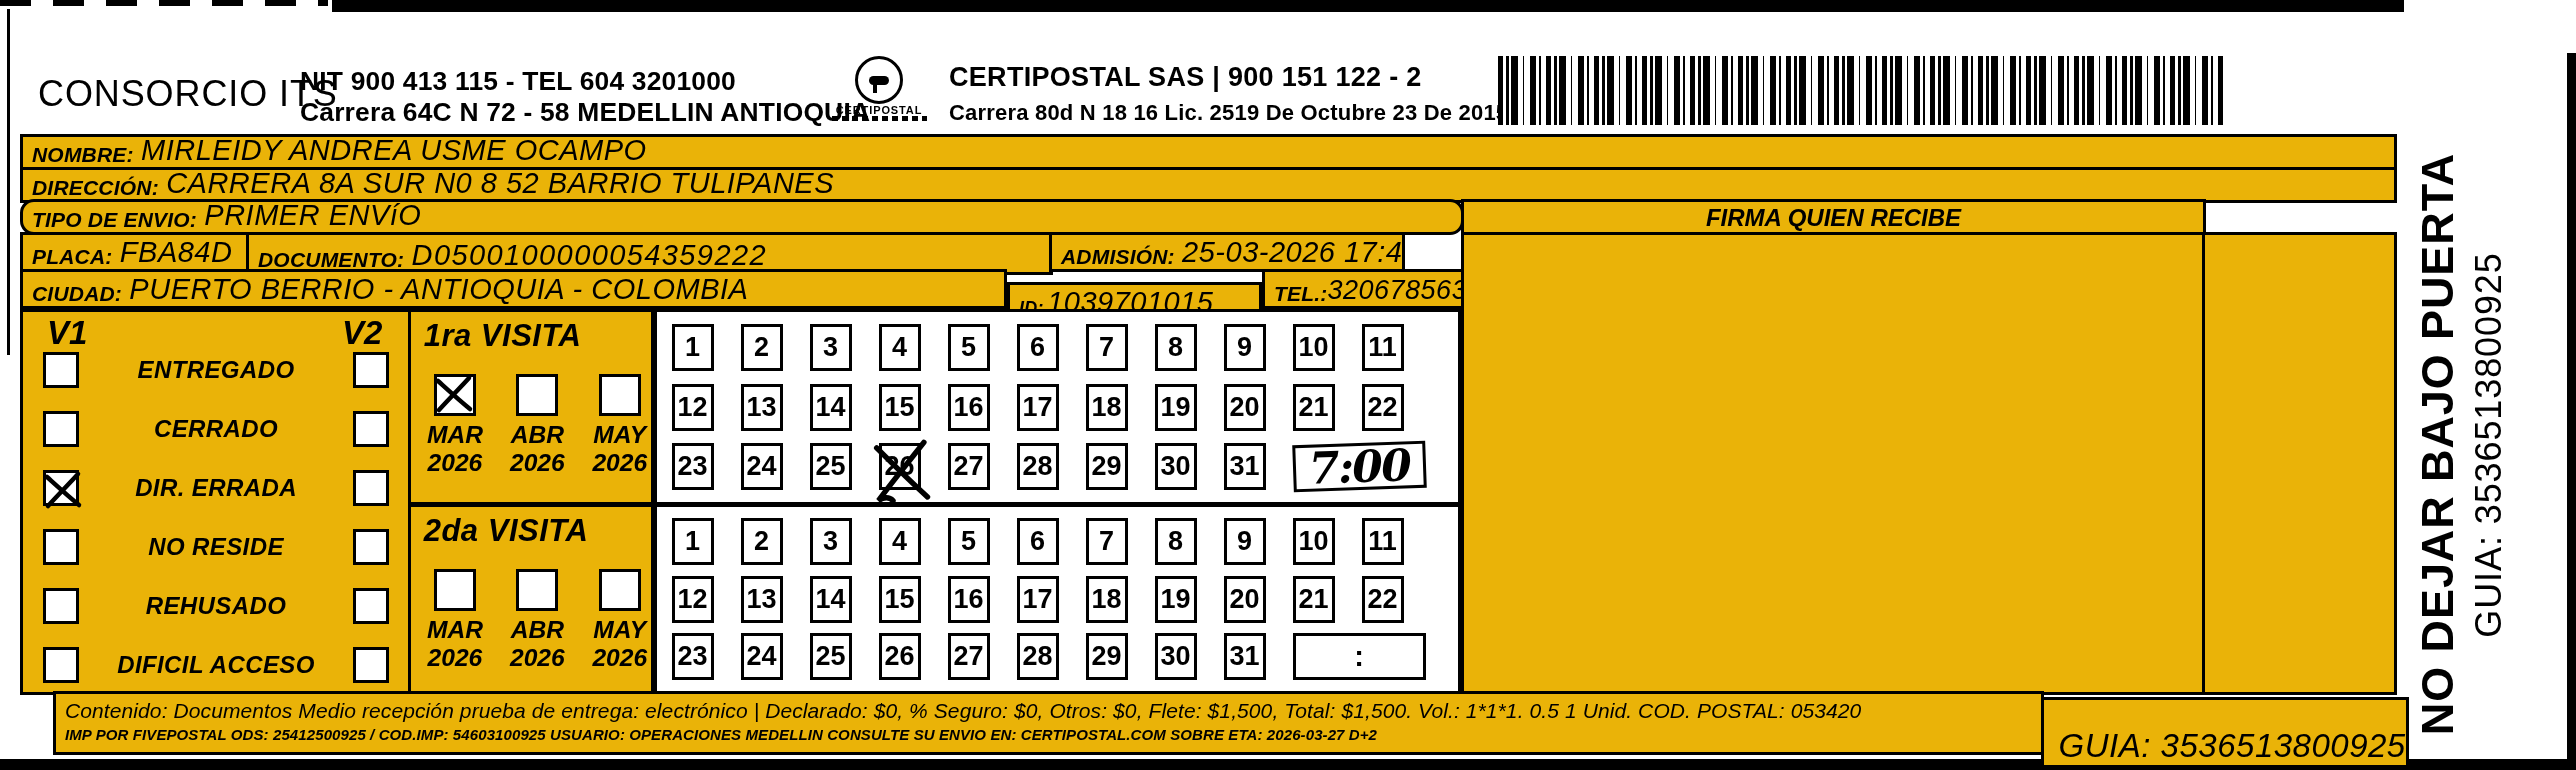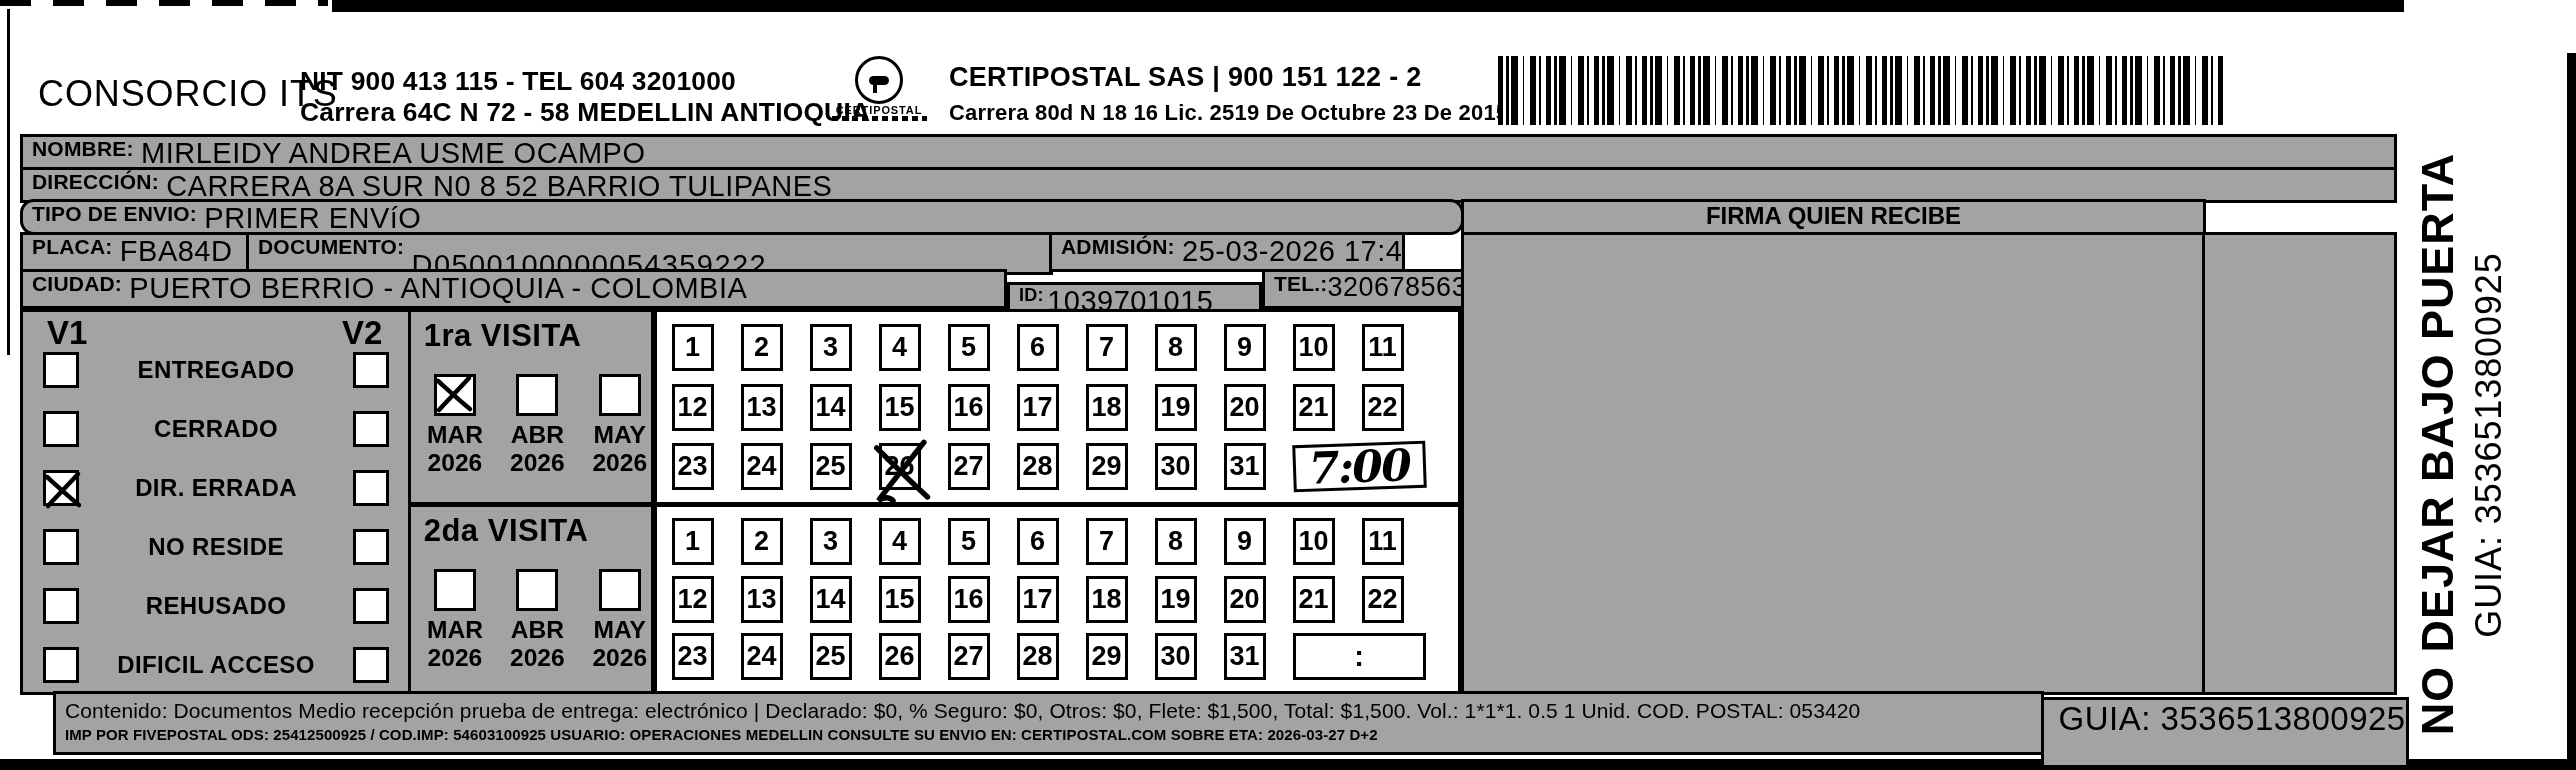--- a/index.html
+++ b/index.html
@@ -2,22 +2,22 @@
 <html style="font-size:14.6px"><head>
 <meta charset="utf-8">
 <style>
   html,body{margin:0;padding:0;background:#e8e8e8;}
   .page{
     position:relative; width:2576px; height:770px; background:#fff;
     font-family:"Liberation Sans","DejaVu Sans",sans-serif; color:#000;
     overflow:hidden;
   }
   .abs{position:absolute; box-sizing:border-box;}
-  .cell{position:absolute; box-sizing:border-box; border:3.6px solid #000; background:#a3a3a3;
-        display:flex; align-items:flex-start; white-space:nowrap; overflow:hidden;}
+  .cell{position:absolute; box-sizing:border-box; border:3.6px solid #000; background:#eab308;
+        display:flex; align-items:flex-end; white-space:nowrap; overflow:hidden;font-style:italic;}
   .lab{font-weight:700; font-size:21px; margin:0 7.3px 0 9px; letter-spacing:0.2px;}
   .val{font-weight:400; font-size:29px; letter-spacing:0.5px;}
   .bar-black{background:#000;}
   .dashes{background:repeating-linear-gradient(90deg,#000 0 31px,transparent 31px 53px);}
   
   .company{font-size:36px; font-weight:400; letter-spacing:0.9px;}
   .hdr-bold{font-weight:700; font-size:26.4px; line-height:31px; letter-spacing:0.2px;}
   .op1{font-weight:700; font-size:27px; letter-spacing:0.3px;}
   .op2{font-weight:700; font-size:22px; letter-spacing:0.2px;}
   .logo-circle{border:3.6px solid #000; border-radius:50%; width:42px; height:42px;

